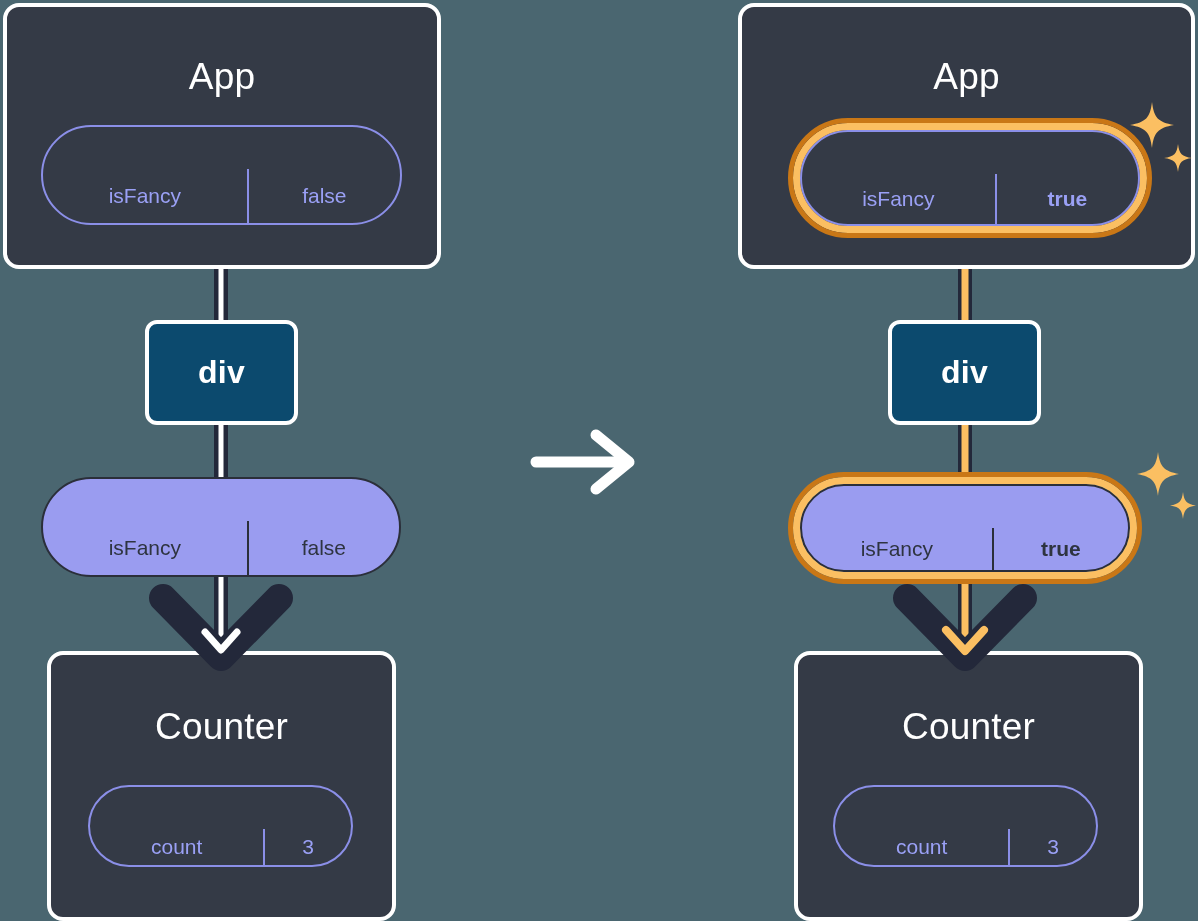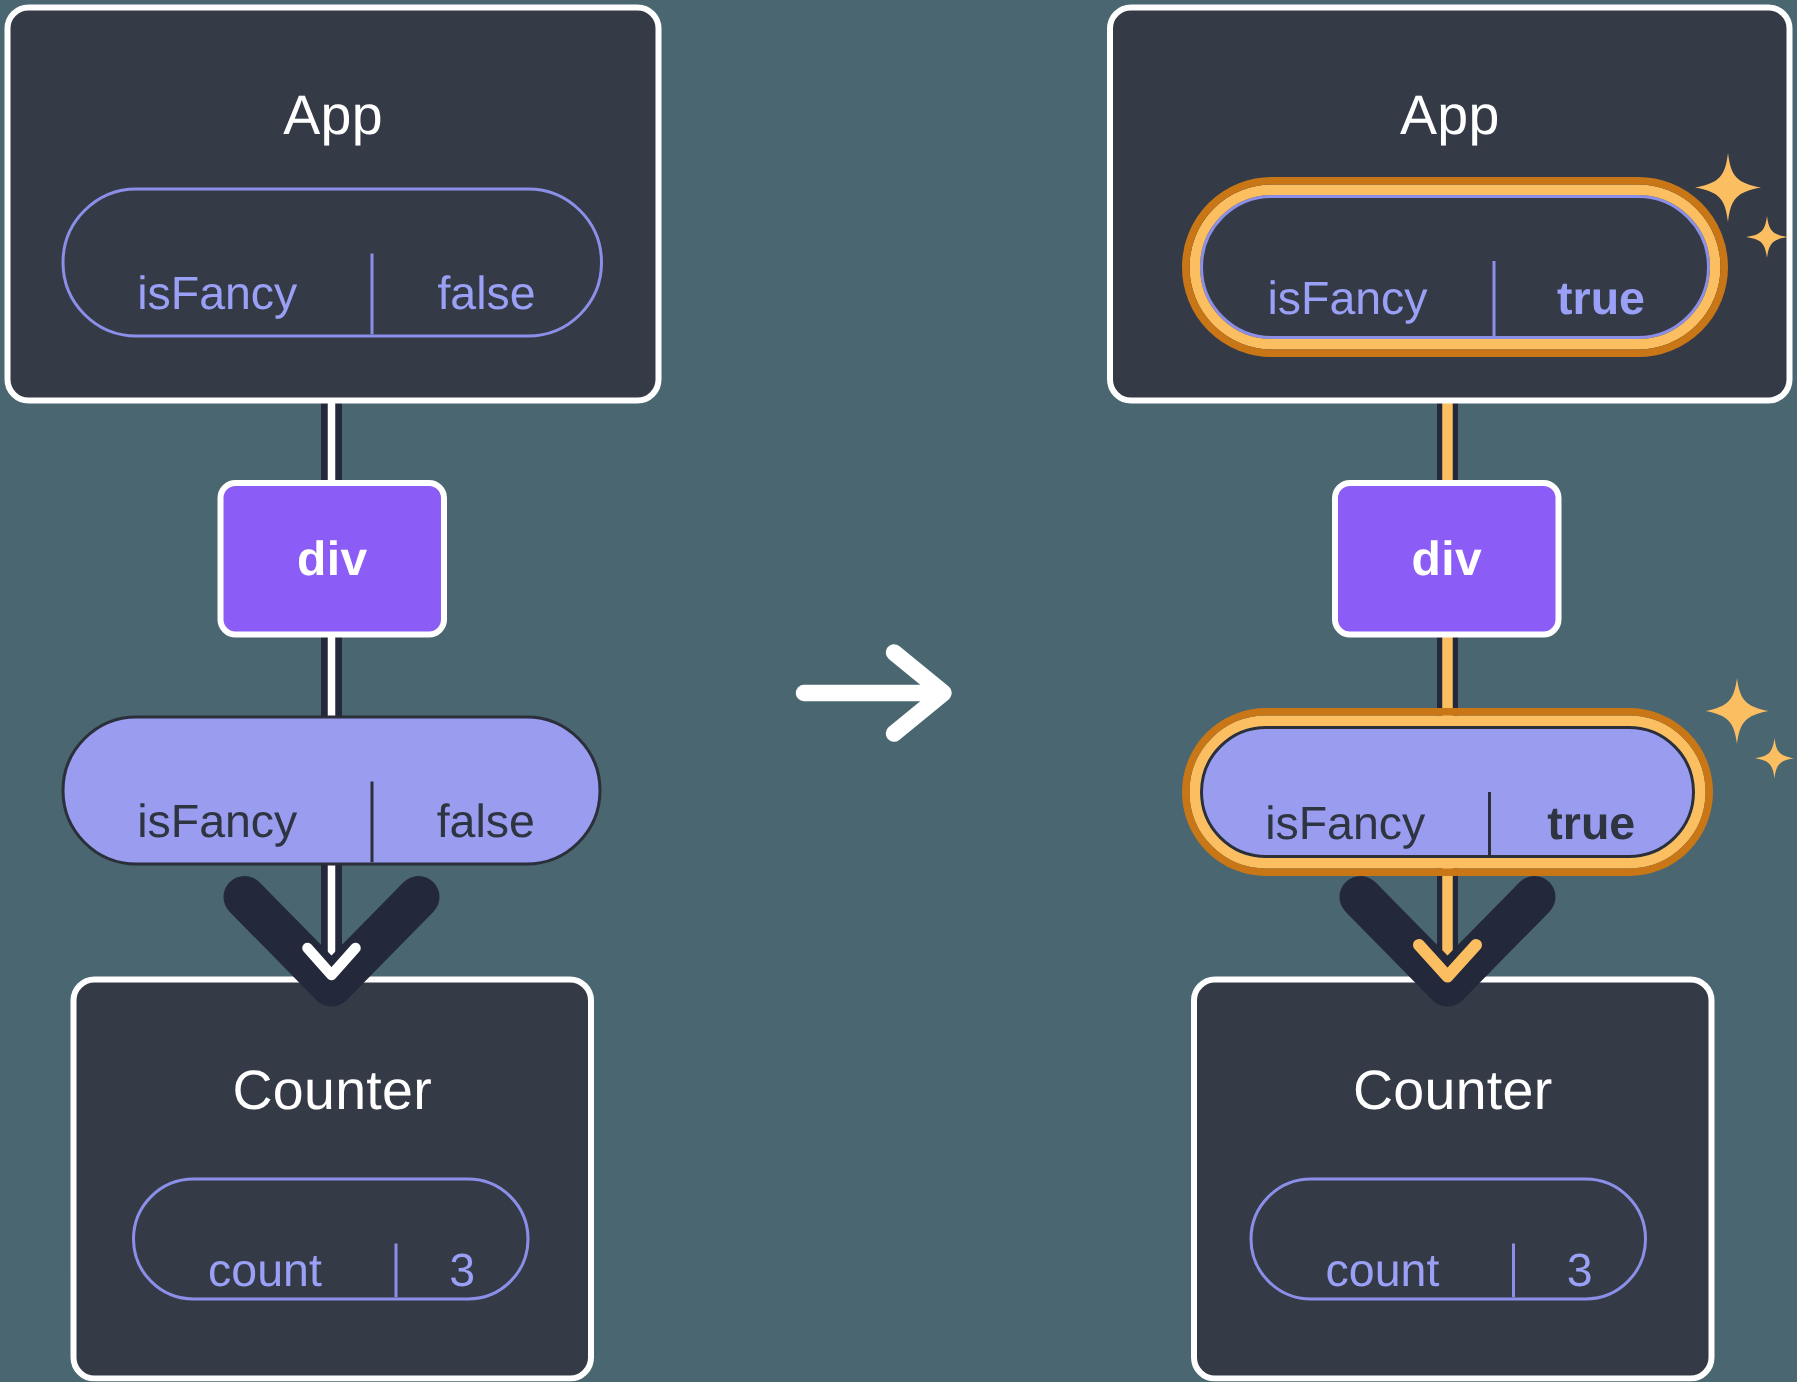--- a/index.html
+++ b/index.html
@@ -46,21 +46,21 @@
     color: #ffffff;
     font-size: 37px;
     line-height: 44px;
     letter-spacing: 0.2px;
     white-space: nowrap;
   }
 
   
   .el-box {
     position: absolute;
-    background: #8b5cf6;
+    background: #0c4a6e;
     border: 4px solid #ffffff;
     border-radius: 12px;
     box-sizing: border-box;
     display: flex;
     align-items: center;
     justify-content: center;
     color: #ffffff;
     font-size: 32px;
     font-weight: bold;
     letter-spacing: 0.3px;
@@ -94,21 +94,21 @@
   .pill-filled .pill-val {
     color: #2e3440;
   }
   .pill-filled .pill-val {
     border-left: 2px solid #2b2f3a;
   }
   .pill-key, .pill-val {
     display: flex;
     align-items: center;
     justify-content: center;
-    font-size: 31px;
+    font-size: 21px;
     white-space: nowrap;
     box-sizing: border-box;
     margin-top: 42px;
   }
   .pill-val.bold { font-weight: bold; text-align: right; }
 
   
   .pill-ring {
     position: absolute;
     border-radius: 999px;

